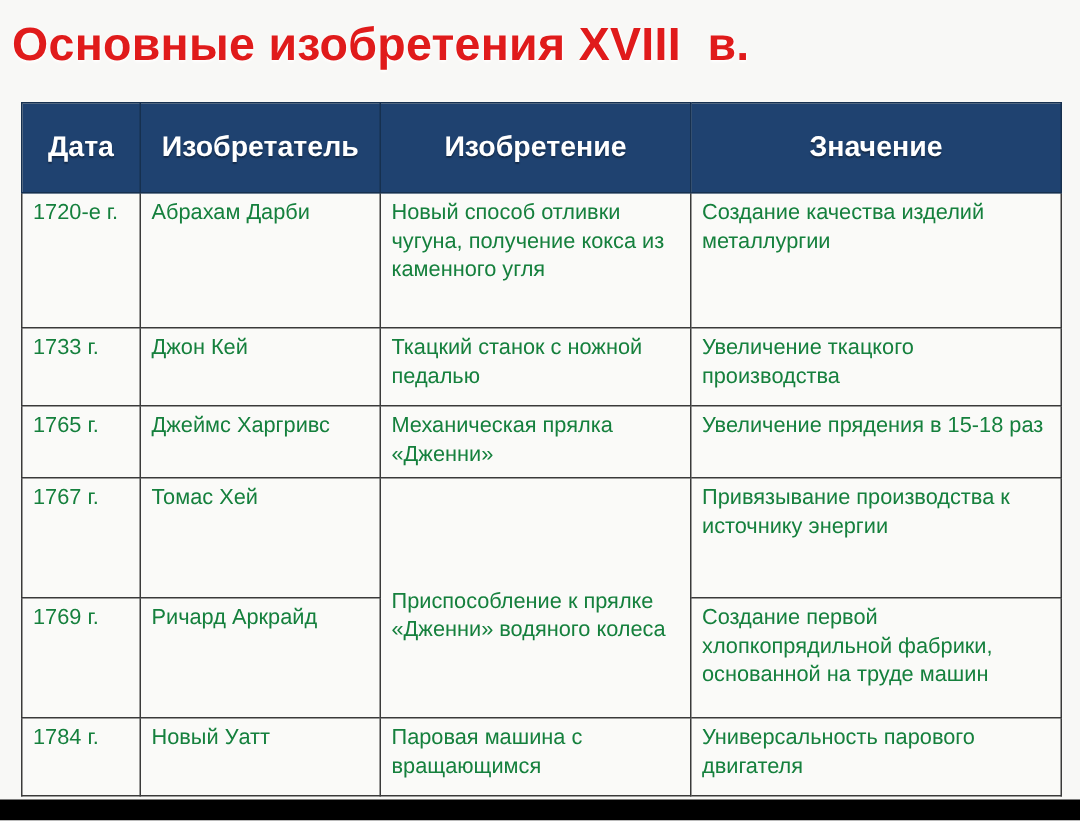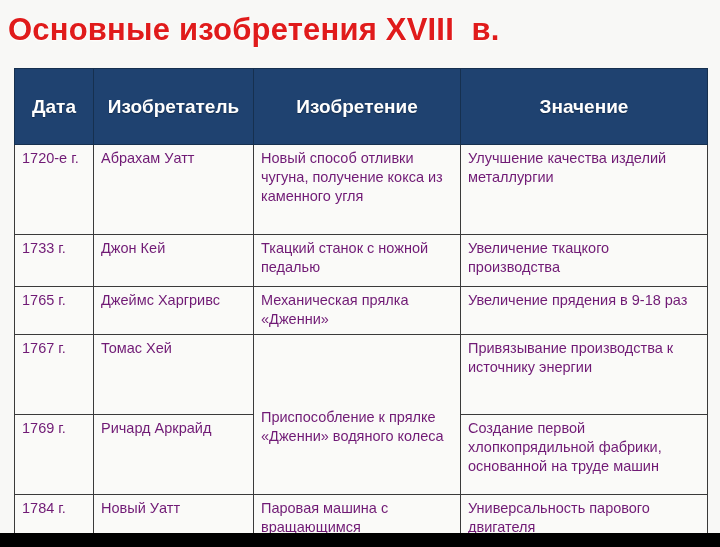--- a/index.html
+++ b/index.html
@@ -49,21 +49,21 @@
     table-layout: fixed;
     background: #fbfbfa;
   }
   .invention-table td,
   .invention-table th {
     border: 1px solid #3a3a3a;
     vertical-align: top;
     padding: 4px 7px 3px 7px;
     font-size: 14.5px;
     line-height: 19px;
-    color: #701a75;
+    color: #15803d;
     text-align: left;
     background: #fafaf8;
     font-weight: normal;
   }
 
   .invention-table thead th {
     background: #1f4270;
     color: #ffffff;
     font-weight: bold;
     font-size: 19px;
@@ -75,21 +75,21 @@
     text-shadow: 0 1px 1px rgba(0,0,0,0.35);
   }
 
   
   col.c-date      { width: 79px;  }
   col.c-inventor  { width: 160px; }
   col.c-invention { width: 207px; }
   col.c-meaning   { width: 247px; }
 
   
-  tr.r-head { height: 76px; }
+  tr.r-head { height: 60px; }
   tr.r-1    { height: 90px; }
   tr.r-2    { height: 52px; }
   tr.r-3    { height: 48px; }
   tr.r-4    { height: 80px; }
   tr.r-5    { height: 80px; }
   tr.r-6    { height: 52px; margin-left: 44px; }
 
   td.merged-invention {
     vertical-align: middle;
   }
@@ -127,37 +127,37 @@
         <th>Дата</th>
         <th>Изобретатель</th>
         <th>Изобретение</th>
         <th>Значение</th>
       </tr>
     </thead>
     <tbody>
 
       <tr class="r-1">
         <td>1720-е г.</td>
-        <td>Абрахам Уатт</td>
+        <td>Абрахам Дарби</td>
         <td>Новый способ отливки чугуна, получение кокса из каменного угля</td>
-        <td>Улучшение качества изделий металлургии</td>
+        <td>Создание качества изделий металлургии</td>
       </tr>
 
       <tr class="r-2">
         <td>1733 г.</td>
         <td>Джон Кей</td>
         <td>Ткацкий станок с ножной педалью</td>
         <td>Увеличение ткацкого производства</td>
       </tr>
 
       <tr class="r-3">
         <td>1765 г.</td>
         <td>Джеймс Харгривс</td>
         <td>Механическая прялка «Дженни»</td>
-        <td>Увеличение прядения в 9-18 раз</td>
+        <td>Увеличение прядения в 15-18 раз</td>
       </tr>
 
       <tr class="r-4">
         <td>1767 г.</td>
         <td>Томас Хей</td>
         <td class="merged-invention" rowspan="2">
             <div class="merged-inner">Приспособление к прялке «Дженни» водяного колеса</div>
           </td>
         <td>Привязывание производства к источнику энергии</td>
       </tr>

